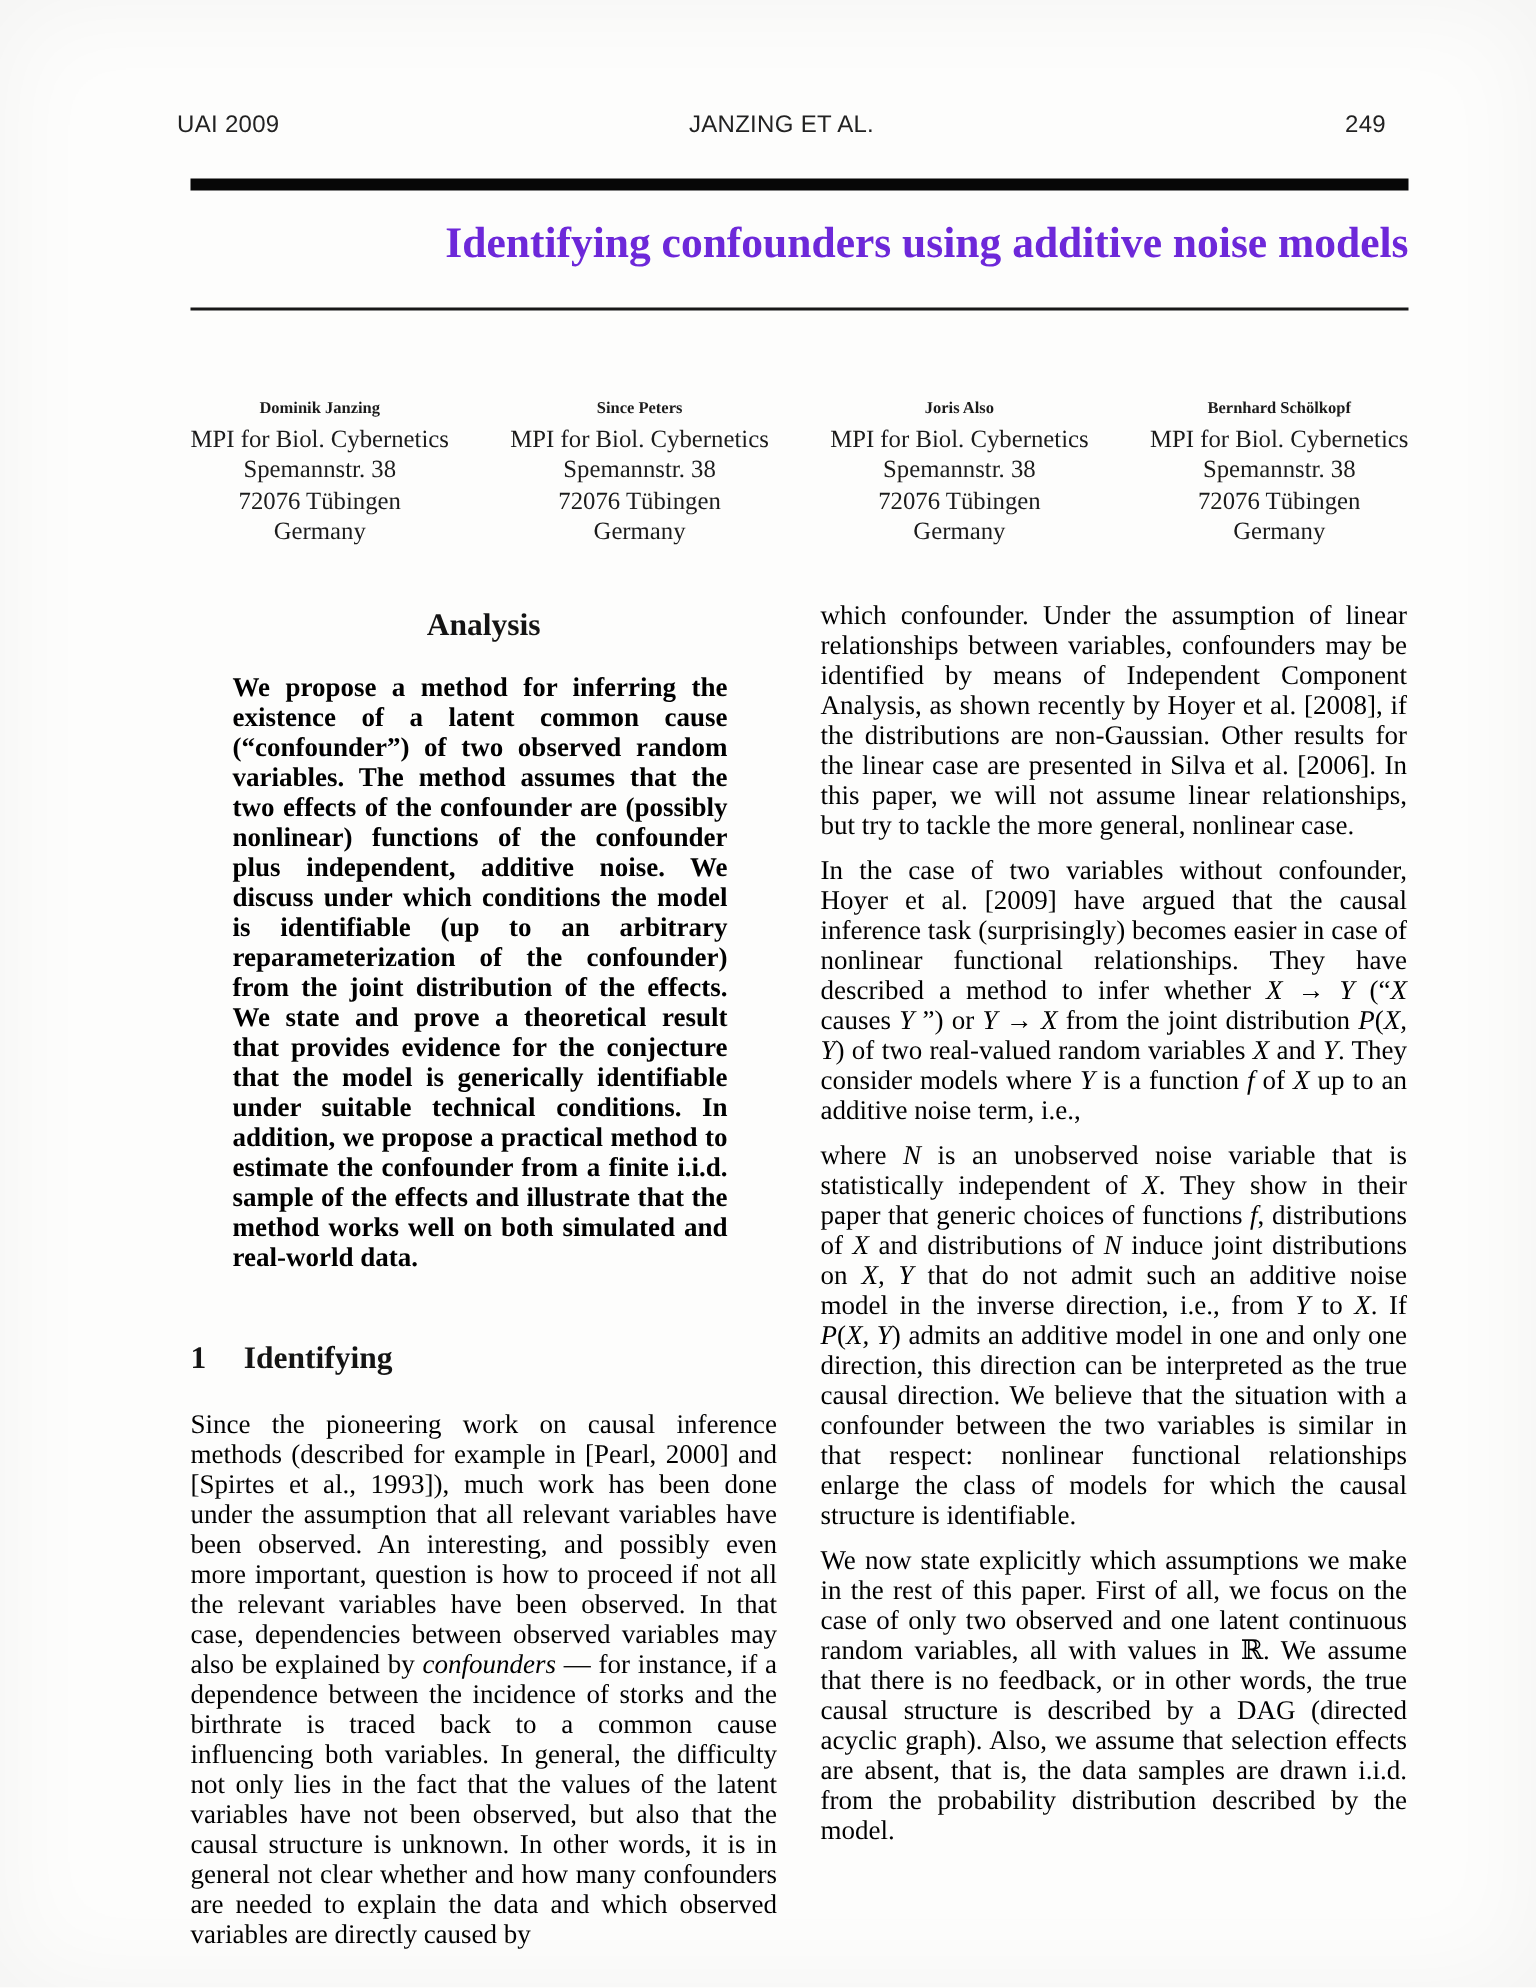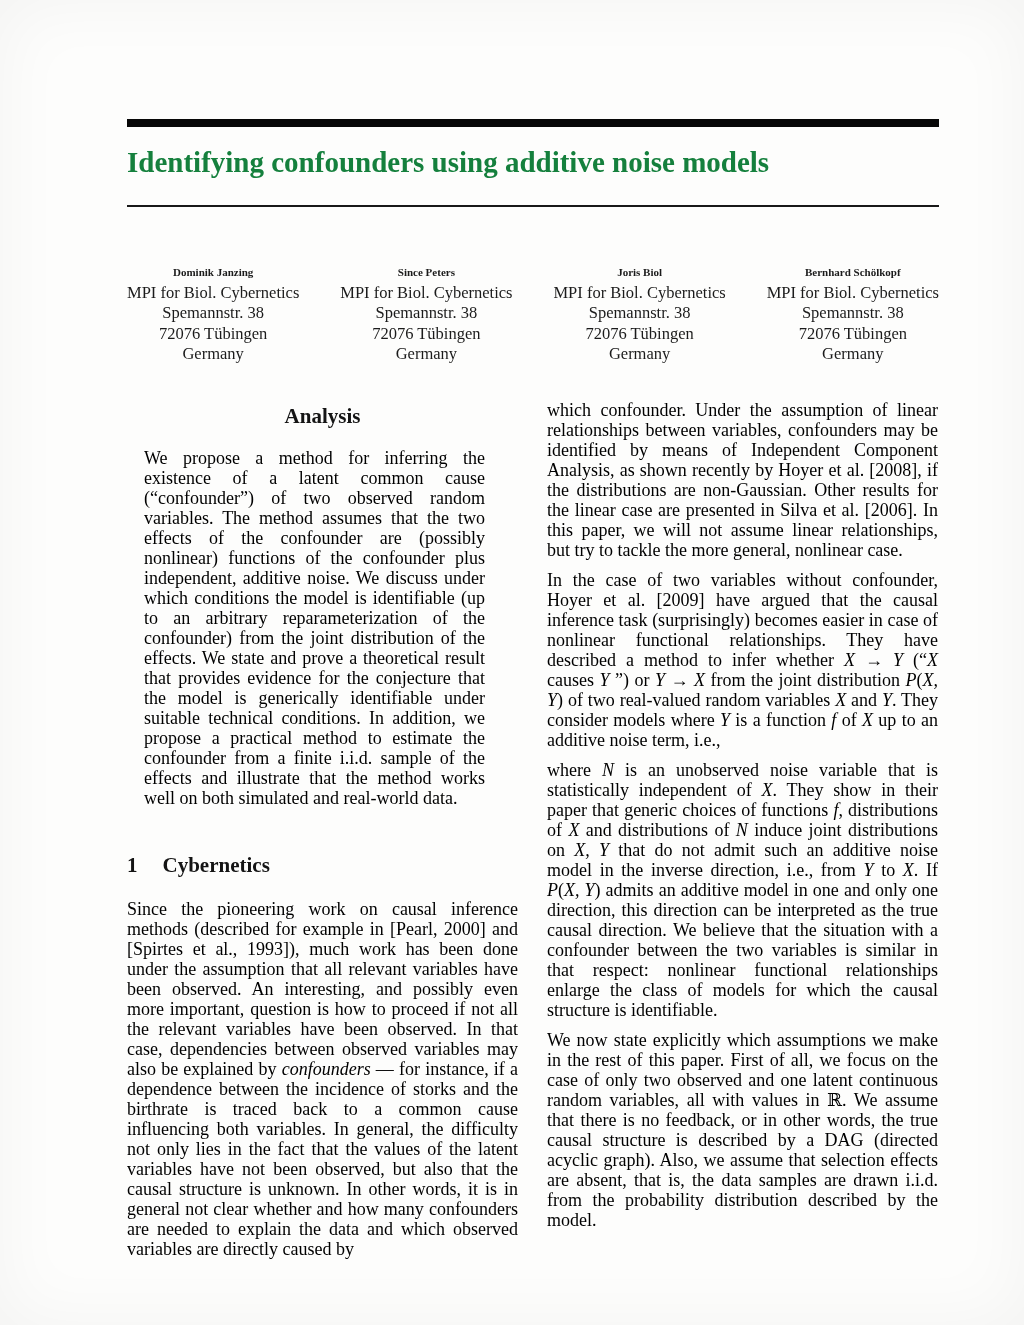--- a/index.html
+++ b/index.html
@@ -16,33 +16,33 @@
     display:flex; align-items:baseline;
     font-family:"Liberation Sans","DejaVu Sans",sans-serif;
     font-size:16px; color:#222; letter-spacing:0.2px;
   }
   .header-row .h-left  { flex:1; text-align:left; }
   .header-row .h-mid   { flex:1; text-align:center; }
   .header-row .h-right { flex:1; text-align:right; }
   .rule-thick { position:absolute; top:119px; left:127px; width:812px; height:8px; background:#070707; }
   .paper-title {
     position:absolute; top:146px; left:127px; width:812px;
-    text-align:left; font-size:29px; font-weight:bold; color:#15803d;
+    text-align:right; font-size:29px; font-weight:bold; color:#6d28d9;
   }
   .rule-thin { position:absolute; top:205px; left:127px; width:812px; height:2px; background:#181818; }
   .authors {
     position:absolute; top:262px; left:127px; width:812px;
     display:flex; justify-content:space-between;
   }
   .author { text-align:center; font-size:16.5px; line-height:20.5px; white-space:nowrap; }
   .author .name { font-weight:bold; font-size:11px; }
   .columns { position:absolute; top:400px; left:127px; width:812px; display:flex; gap:29px; }
   .col { width:391px; }
   .abstract-heading { text-align:center; font-size:21px; font-weight:bold; margin-top:4px; color:#141414; }
-  .abstract-body { margin:19px 33px 0 17px; }
+  .abstract-body { margin:19px 33px 0 28px;font-weight:bold; }
   p.body { font-size:18px; line-height:20px; text-align:justify; color:#000000; }
   .section-heading {
     margin-top:45px; margin-bottom:21px;
     font-size:21px; font-weight:bold; color:#141414;
     display:flex;
   }
   .section-heading .sec-num { margin-right:25px; }
   .col-right p.body { margin-top:0; }
   .col-right p.body + p.body { margin-top:10px; }
   .col-right .p-first { margin-top:5px; }
@@ -51,20 +51,25 @@
     font-size:17px; line-height:20px; text-align:center;
   }
   .eq-number { position:absolute; right:0; top:0; font-style:normal; }
   .it { font-style:italic; }
 </style>
 </head>
 <body>
 
 <div class="page">
 
+  <div class="header-row">
+    <span class="h-left">UAI 2009</span>
+    <span class="h-mid">JANZING ET AL.</span>
+    <span class="h-right">249</span>
+  </div>
 
   <div class="rule-thick"></div>
 
   <h1 class="paper-title">Identifying confounders using additive noise models</h1>
 
   <div class="rule-thin"></div>
 
   <div class="authors">
     <div class="author">
       <div class="name">Dominik Janzing</div>
@@ -74,21 +79,21 @@
       <div>Germany</div>
     </div>
     <div class="author">
       <div class="name">Since Peters</div>
       <div>MPI for Biol. Cybernetics</div>
       <div>Spemannstr. 38</div>
       <div>72076 Tübingen</div>
       <div>Germany</div>
     </div>
     <div class="author">
-      <div class="name">Joris Biol</div>
+      <div class="name">Joris Also</div>
       <div>MPI for Biol. Cybernetics</div>
       <div>Spemannstr. 38</div>
       <div>72076 Tübingen</div>
       <div>Germany</div>
     </div>
     <div class="author">
       <div class="name">Bernhard Schölkopf</div>
       <div>MPI for Biol. Cybernetics</div>
       <div>Spemannstr. 38</div>
       <div>72076 Tübingen</div>
@@ -97,21 +102,21 @@
   </div>
 
   <div class="columns">
 
     <div class="col col-left">
       <h2 class="abstract-heading">Analysis</h2>
       <p class="body abstract-body"><span>We propose a method for inferring the existence of a latent common cause (“confounder”) of two observed random variables. The method assumes that the two effects of the confounder are (possibly nonlinear) functions of the confounder plus independent, additive noise. We discuss under which conditions the model is identifiable (up to an arbitrary reparameterization of the confounder) from the joint distribution of the effects. We state and prove a theoretical result that provides evidence for the conjecture that the model is generically identifiable under suitable technical conditions. In addition, we propose a practical method to estimate the confounder from a finite i.i.d. sample of the effects and illustrate that the method works well on both simulated and real-world data.</span></p>
 
       <h2 class="section-heading">
         <span class="sec-num">1</span>
-        <span>Cybernetics</span>
+        <span>Identifying</span>
       </h2>
       <p class="body"><span>Since the pioneering work on causal inference methods (described for example in [Pearl, 2000] and [Spirtes et al., 1993]), much work has been done under the assumption that all relevant variables have been observed. An interesting, and possibly even more important, question is how to proceed if not all the relevant variables have been observed. In that case, dependencies between observed variables may also be explained by </span><span class="it">confounders</span><span> — for instance, if a dependence between the incidence of storks and the birthrate is traced back to a common cause influencing both variables. In general, the difficulty not only lies in the fact that the values of the latent variables have not been observed, but also that the causal structure is unknown. In other words, it is in general not clear whether and how many confounders are needed to explain the data and which observed variables are directly caused by</span></p>
     </div>
 
     <div class="col col-right">
       <p class="body p-first"><span>which confounder.  Under the assumption of linear relationships between variables, confounders may be identified by means of Independent Component Analysis, as shown recently by Hoyer et al. [2008], if the distributions are non-Gaussian. Other results for the linear case are presented in Silva et al. [2006]. In this paper, we will not assume linear relationships, but try to tackle the more general, nonlinear case.</span></p>
       <p class="body"><span>In the case of two variables without confounder, Hoyer et al. [2009] have argued that the causal inference task (surprisingly) becomes easier in case of nonlinear functional relationships. They have described a method to infer whether </span><span class="it">X</span><span> → </span><span class="it">Y</span><span> (“</span><span class="it">X</span><span> causes </span><span class="it">Y</span><span> ”) or </span><span class="it">Y</span><span> → </span><span class="it">X</span><span> from the joint distribution </span><span class="it">P</span><span>(</span><span class="it">X, Y</span><span>) of two real-valued random variables </span><span class="it">X</span><span> and </span><span class="it">Y</span><span>. They consider models where </span><span class="it">Y</span><span> is a function </span><span class="it">f</span><span> of </span><span class="it">X</span><span> up to an additive noise term, i.e.,</span></p>
 
 
       <p class="body"><span>where </span><span class="it">N</span><span> is an unobserved noise variable that is statistically independent of </span><span class="it">X</span><span>. They show in their paper that generic choices of functions </span><span class="it">f</span><span>, distributions of </span><span class="it">X</span><span> and distributions of </span><span class="it">N</span><span> induce joint distributions on </span><span class="it">X, Y</span><span> that do not admit such an additive noise model in the inverse direction, i.e., from </span><span class="it">Y</span><span> to </span><span class="it">X</span><span>. If </span><span class="it">P</span><span>(</span><span class="it">X, Y</span><span>) admits an additive model in one and only one direction, this direction can be interpreted as the true causal direction. We believe that the situation with a confounder between the two variables is similar in that respect: nonlinear functional relationships enlarge the class of models for which the causal structure is identifiable.</span></p>

